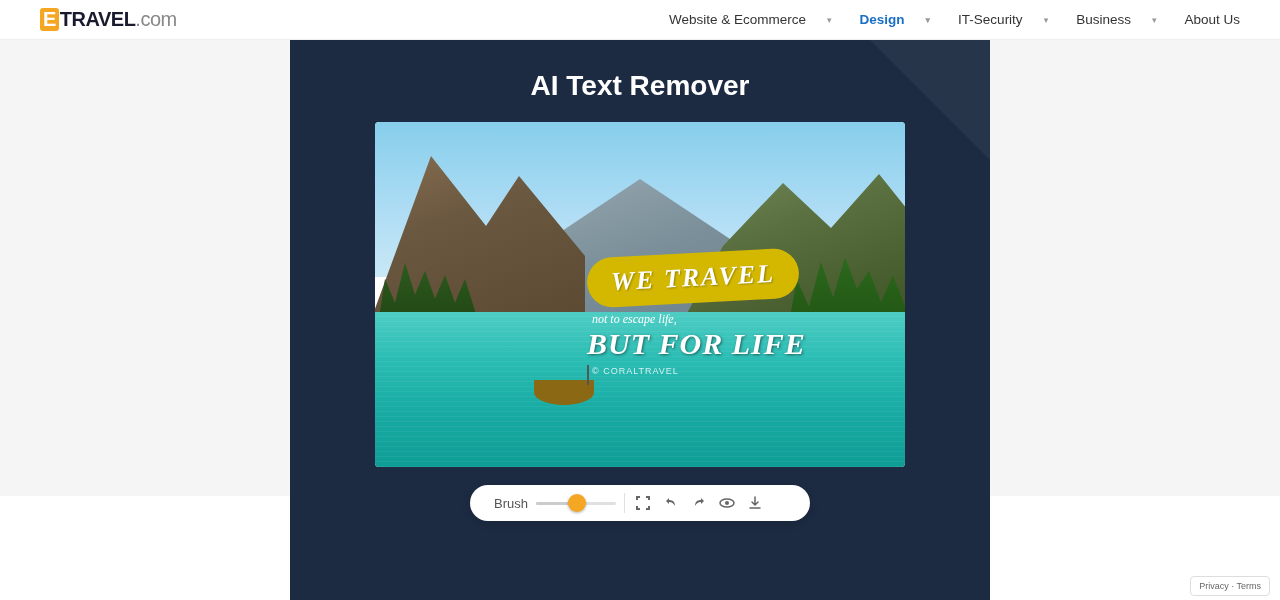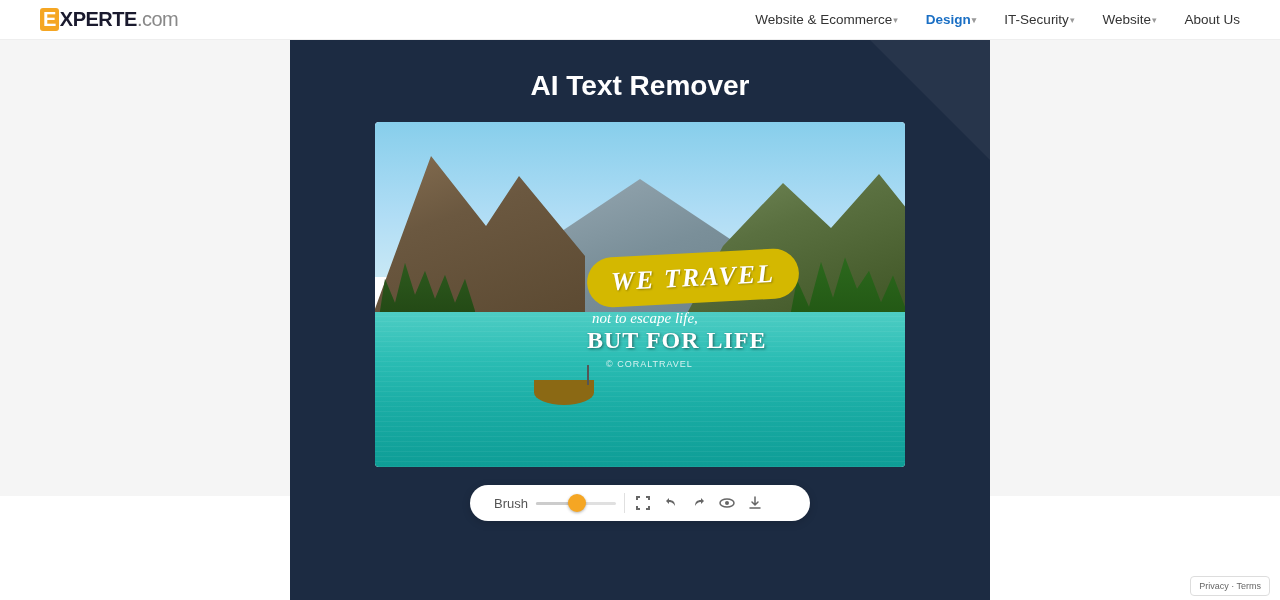--- a/index.html
+++ b/index.html
@@ -53,21 +53,21 @@
       align-items: center;
       gap: 28px;
       list-style: none;
     }
     .nav-links li a {
       text-decoration: none;
       color: #333;
       font-size: 13.5px;
       display: flex;
       align-items: center;
-      gap: 1px;
+      gap: 21px;
     }
     .nav-links li a.active {
       color: #1a6fc4;
       font-weight: 700;
     }
     .nav-links li a .chevron {
       font-size: 9px;
       color: #999;
     }
 
@@ -258,52 +258,53 @@
       font-size: 26px;
       font-weight: 900;
       color: #fff;
       font-style: italic;
       letter-spacing: 2px;
       text-shadow: 1px 1px 2px rgba(0,0,0,0.3);
       font-family: Georgia, serif;
     }
 
     .script-text-1 {
-      font-size: 15px;
+      font-size: 12px;
       color: #fff;
       font-style: italic;
       font-family: 'Brush Script MT', cursive;
       margin-left: 5px;
     }
 
     .but-for-life-text {
-      font-size: 24px;
+      font-size: 30px;
       font-weight: 900;
       color: #fff;
+      font-style: italic;
       letter-spacing: 1px;
       text-shadow: 1px 1px 3px rgba(0,0,0,0.5);
       font-family: Georgia, serif;
       line-height: 1.1;
       margin-top: 44px;
     }
 
     .script-text-2 {
       font-size: 15px;
       color: #fff;
       font-style: italic;
       font-family: 'Brush Script MT', cursive;
       margin-left: 5px;
     }
 
     .copyright-text {
       font-size: 9px;
       color: rgba(255,255,255,0.8);
       letter-spacing: 1px;
       margin-top: 4px;
-      margin-left: 19px;
+      margin-left: 5px;
     }
 
     
     .toolbar {
       background: #fff;
       border-radius: 30px;
       padding: 8px 24px;
       display: flex;
       align-items: center;
       gap: 8px;
@@ -378,21 +379,21 @@
       font-size: 9px;
       color: #666;
     }
   </style>
 </head>
 <body>
 
 <nav class="navbar">
   <div class="logo">
     <span class="logo-e">E</span>
-      <span class="logo-experte">XPERTE</span>
+      <span class="logo-experte">TRAVEL</span>
       <span class="logo-com">.com</span>
   </div>
   <ul class="nav-links">
     <li>
       <a href="#">
         <span>Website &amp; Ecommerce</span>
         <span class="chevron">▾</span>
       </a>
     </li>
     <li>
@@ -402,21 +403,21 @@
       </a>
     </li>
     <li>
       <a href="#">
         <span>IT-Security</span>
         <span class="chevron">▾</span>
       </a>
     </li>
     <li>
       <a href="#">
-        <span>Website</span>
+        <span>Business</span>
         <span class="chevron">▾</span>
       </a>
     </li>
     <li>
       <a href="#">
         <span>About Us</span>
       </a>
     </li>
   </ul>
 </nav>

